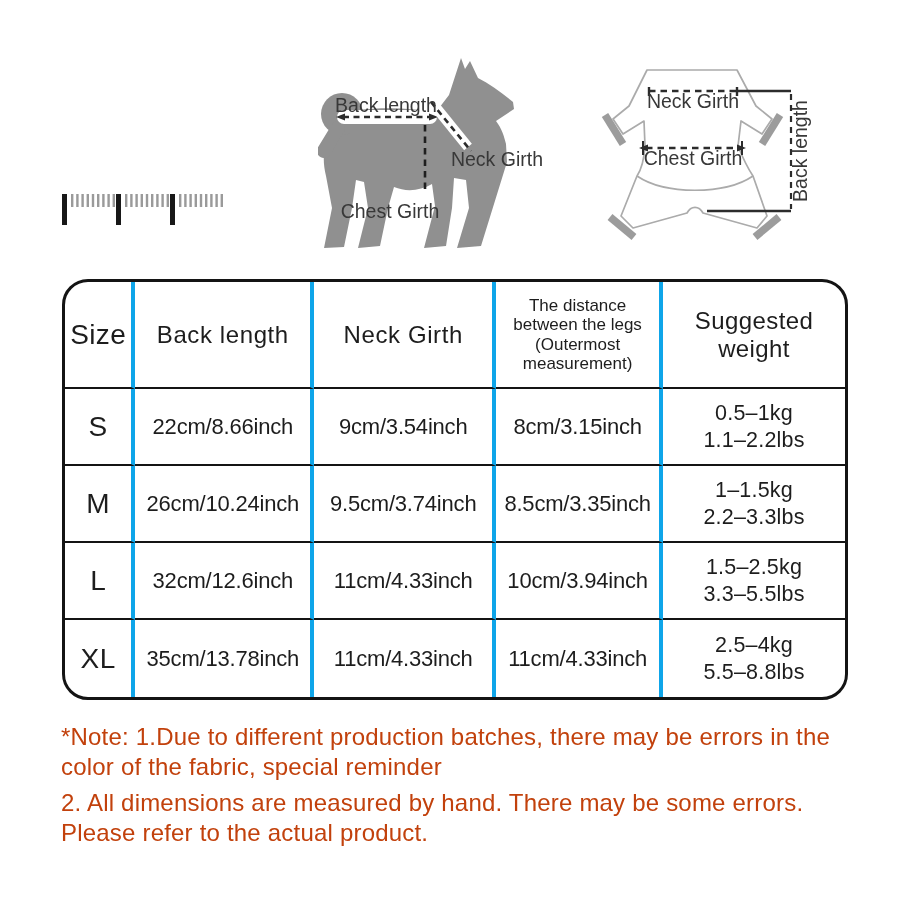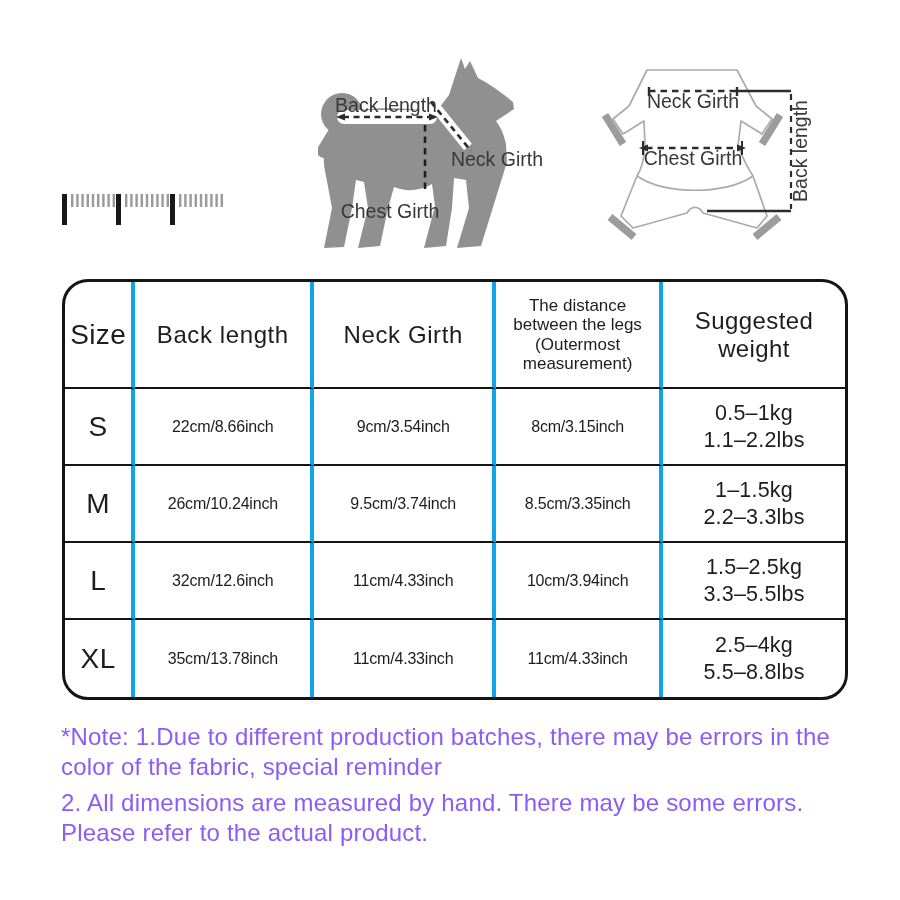--- a/index.html
+++ b/index.html
@@ -29,24 +29,24 @@
     text-align:center;vertical-align:middle;padding:0 2px;color:#1d1d1d;font-weight:400;
     overflow:hidden;
   }
   .size-table th:last-child,.size-table td:last-child{border-right:none;}
   .size-table tr:last-child td{border-bottom:none;}
   .th-main{font-size:24px;letter-spacing:.6px;}
   .th-size{font-size:28px;letter-spacing:.3px;}
   .th-dist{font-size:17px;line-height:1.14;letter-spacing:0;}
   .th-weight div{max-width:126px;margin:16px auto;font-size:24px;line-height:1.15;letter-spacing:.4px;}
   .td-size{font-size:28px;letter-spacing:.5px;}
-  .td-val{font-size:16px;letter-spacing:-0.2px;}
+  .td-val{font-size:22px;letter-spacing:-0.2px;}
   .td-weight span{display:block;font-size:21.5px;line-height:1.25;letter-spacing:.2px;}
   
-  .notes{position:absolute;left:61px;top:722px;width:812px;color:#8b5cf6;}
+  .notes{position:absolute;left:61px;top:722px;width:812px;color:#c2410c;}
   .notes p{margin:0;font-size:24px;line-height:1.27;letter-spacing:.2px;}
   .notes p + p{margin-top:5px;}
 </style>
 </head>
 <body>
 
 <div class="canvas">
 
 
   <svg class="ruler" width="168" height="36" viewBox="0 0 168 36">

